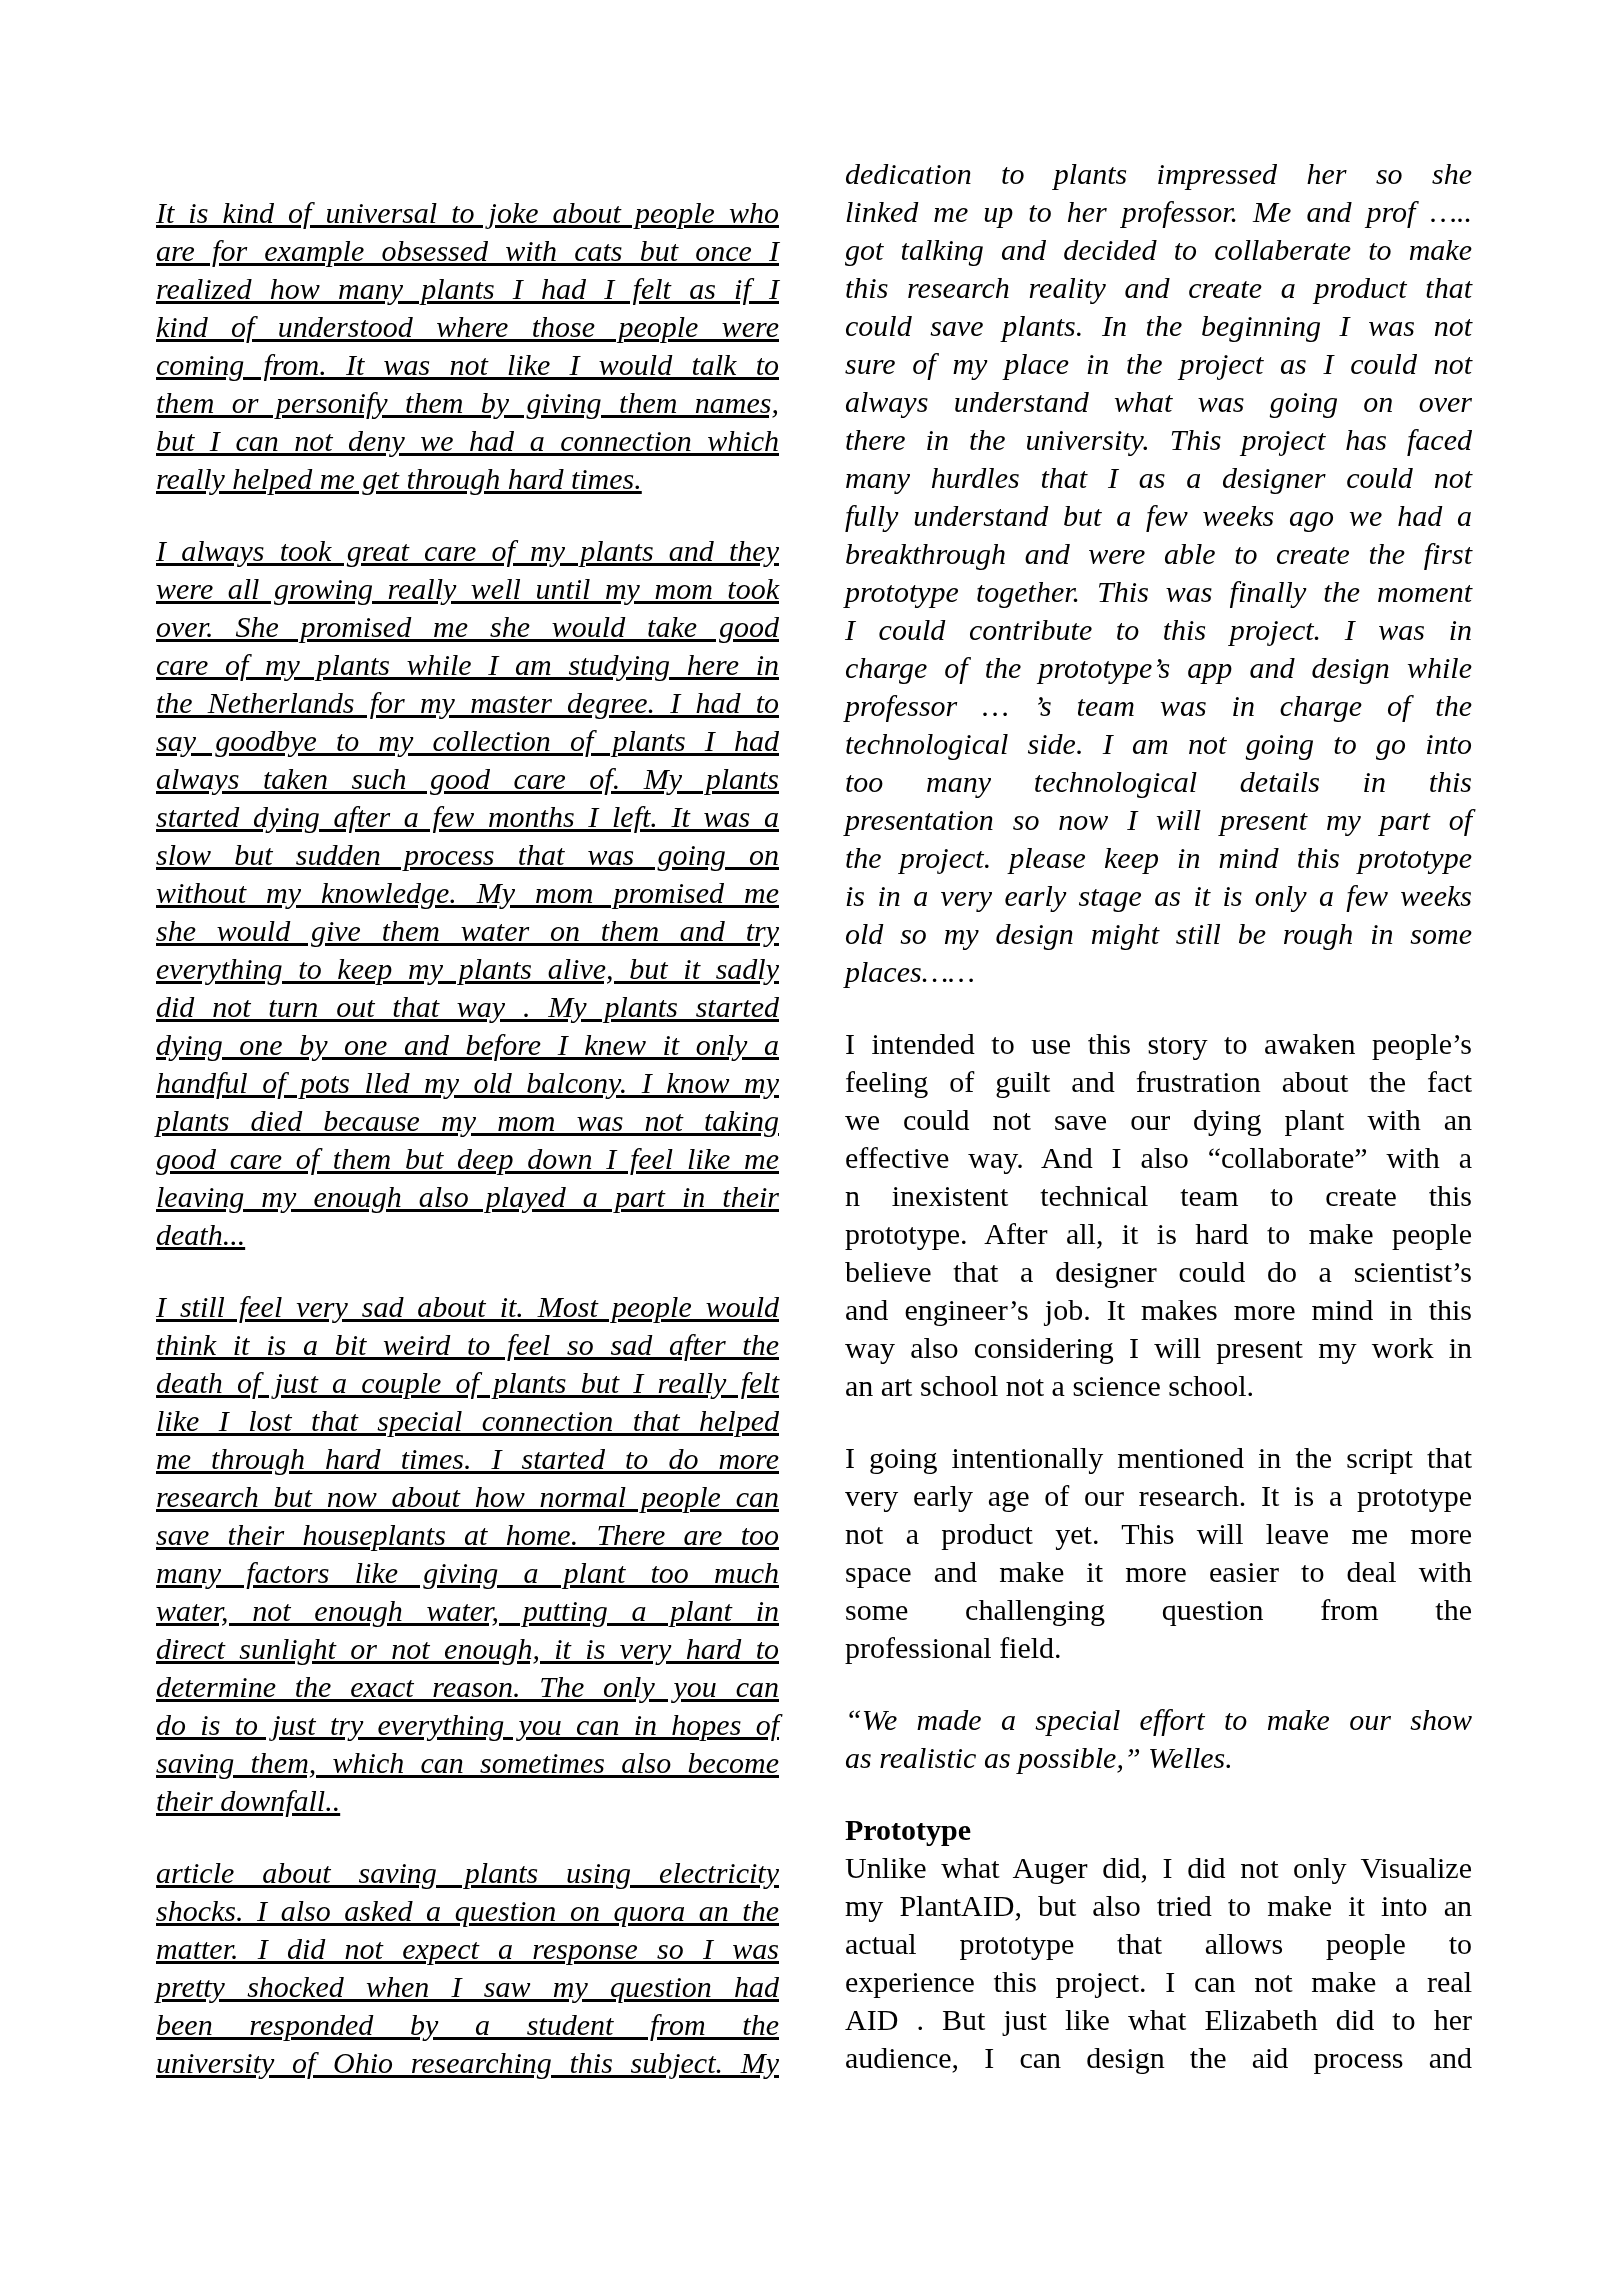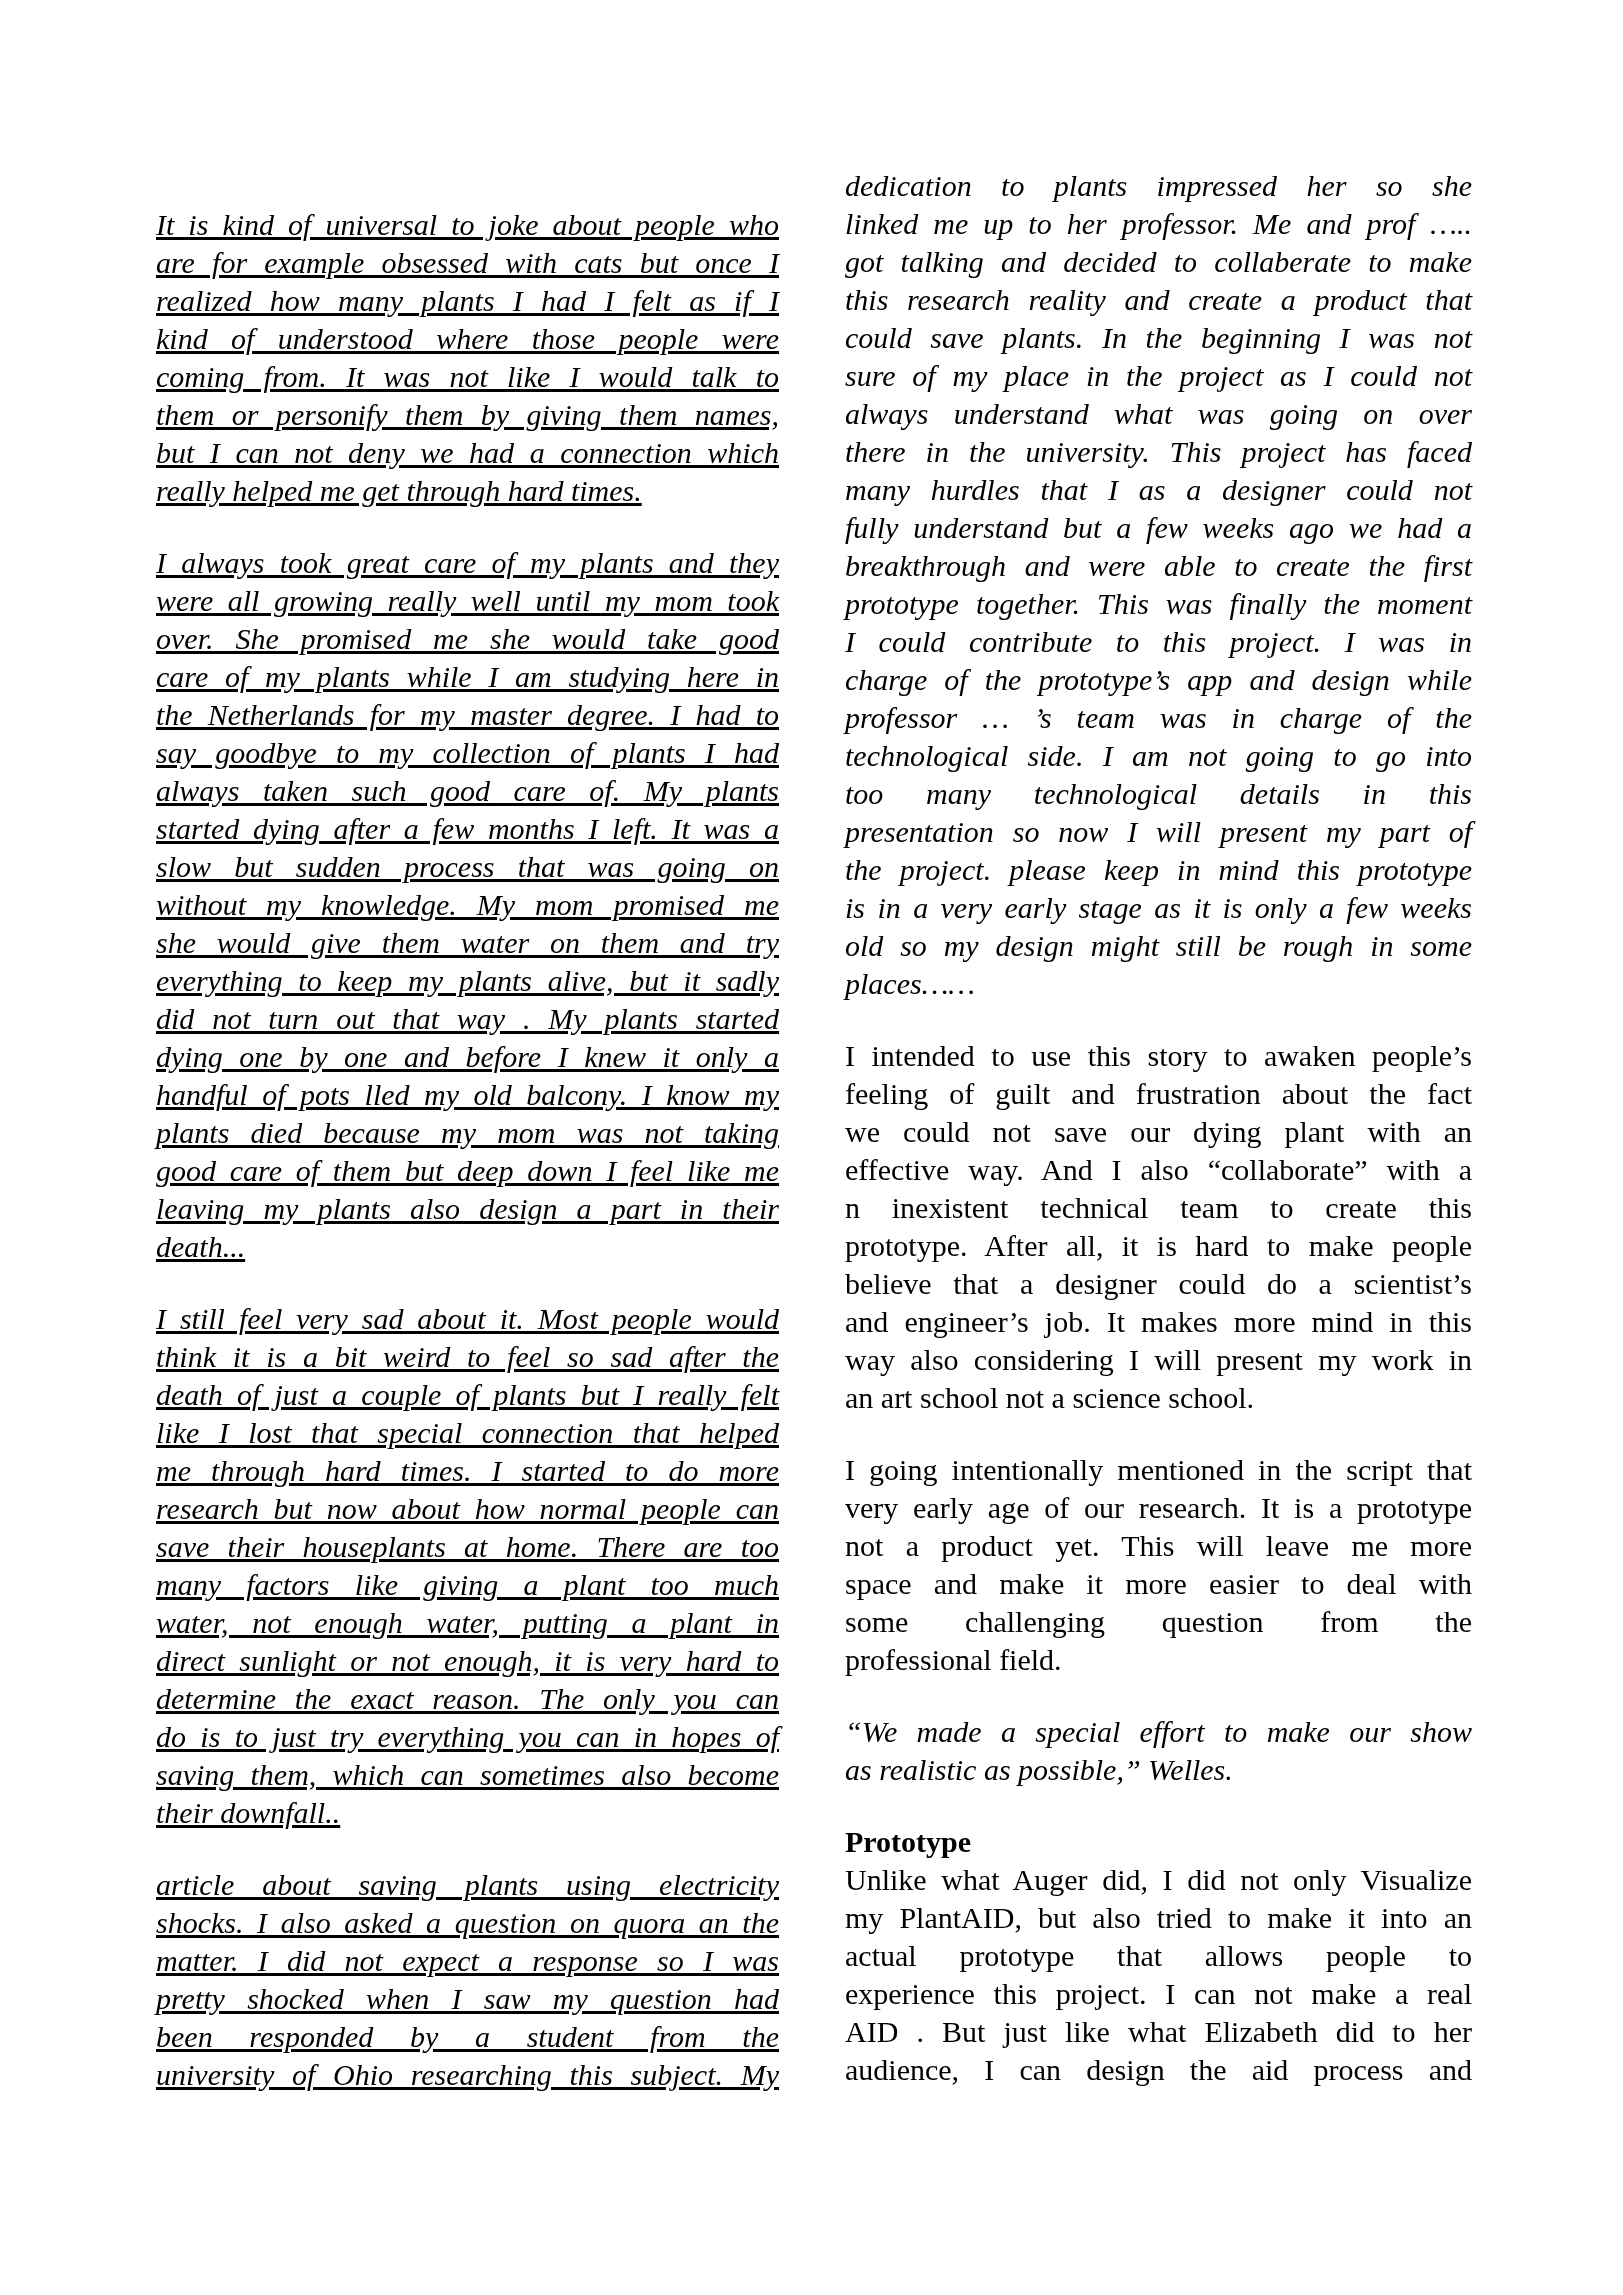--- a/index.html
+++ b/index.html
@@ -3,21 +3,21 @@
 <meta charset="utf-8">
 <style>
   html, body { margin: 0; padding: 0; background: #ffffff; }
   body { width: 1623px; height: 2295px; position: relative; overflow: hidden; }
   .page {
     position: absolute; left: 0; top: 0; width: 1623px; height: 2295px;
     background: #ffffff; color: #000000;
     font-family: "Liberation Serif", "DejaVu Serif", serif;
     font-size: 30px; line-height: 38px;
   }
-  .column { position: absolute; margin-top: 12px; }
+  .column { position: absolute; }
   .col-left  { left: 156px;  top: 194px; width: 623px; text-decoration: underline; }
   .col-right { left: 845px; top: 155px; width: 627px; }
   .para { margin: 0 0 34px 0; }
   .para.italic { font-style: italic; }
   .line {
     display: block; white-space: nowrap; overflow: visible;
     text-align: justify; text-align-last: justify; height: 38px;
   }
   .line.last { text-align: left; text-align-last: left; }
   .heading { font-weight: bold; display: block; height: 38px; }
@@ -48,21 +48,21 @@
         <span class="line">started dying after a few months I left. It was a</span>
         <span class="line">slow but sudden process that was going on</span>
         <span class="line">without my knowledge. My mom promised me</span>
         <span class="line">she would give them water on them and try</span>
         <span class="line">everything to keep my plants alive, but it sadly</span>
         <span class="line">did not turn out that way . My plants started</span>
         <span class="line">dying one by one and before I knew it only a</span>
         <span class="line">handful of pots lled my old balcony. I know my</span>
         <span class="line">plants died because my mom was not taking</span>
         <span class="line">good care of them but deep down I feel like me</span>
-        <span class="line">leaving my plants also design a part in their</span>
+        <span class="line">leaving my enough also played a part in their</span>
         <span class="line last">death...</span>
       </div>
       <div class="para italic">
         <span class="line">I still feel very sad about it. Most people would</span>
         <span class="line">think it is a bit weird to feel so sad after the</span>
         <span class="line">death of just a couple of plants but I really felt</span>
         <span class="line">like I lost that special connection that helped</span>
         <span class="line">me through hard times. I started to do more</span>
         <span class="line">research but now about how normal people can</span>
         <span class="line">save their houseplants at home. There are too</span>

